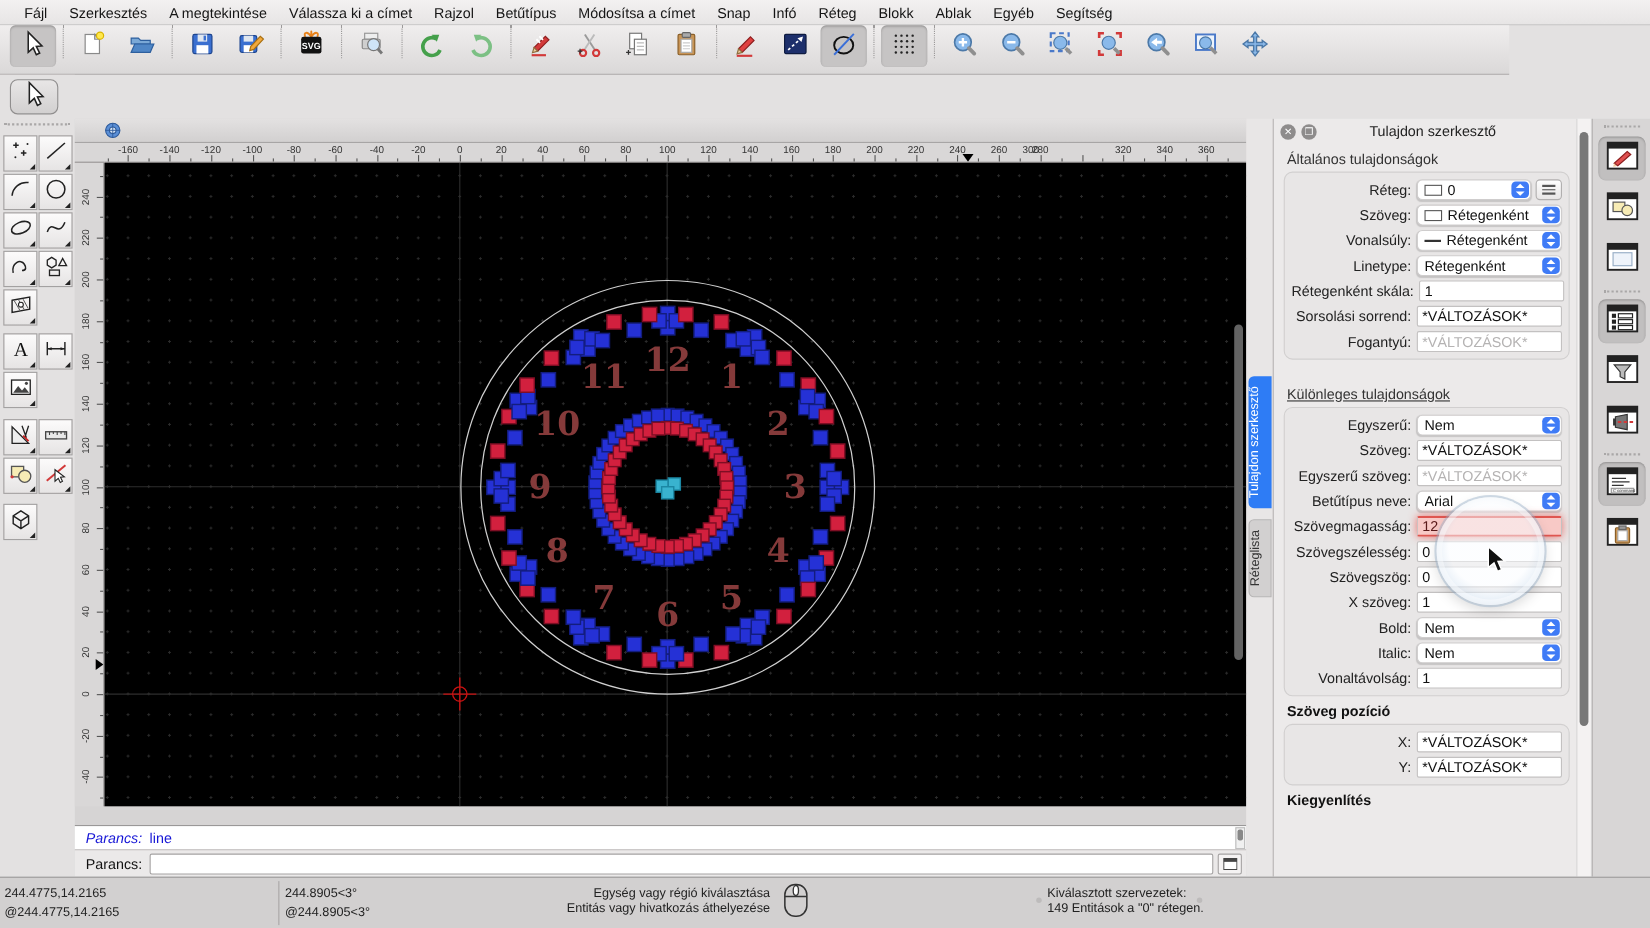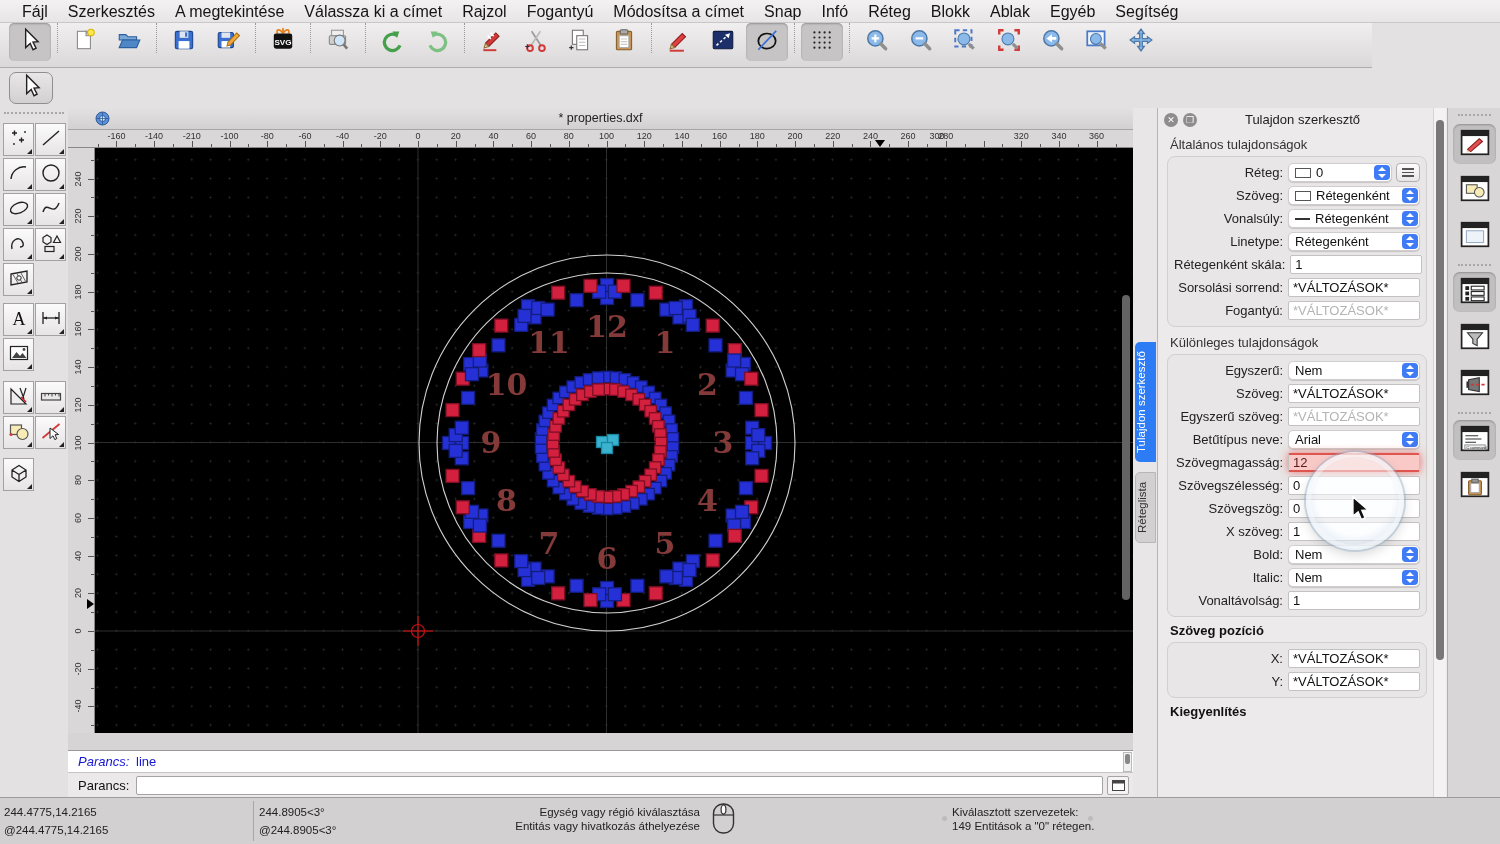--- a/index.html
+++ b/index.html
@@ -2,21 +2,21 @@
 <html><head>
 <meta charset="utf-8">
 <style>
 *{box-sizing:border-box;margin:0;padding:0}
 html,body{width:1500px;height:844px;overflow:hidden}
 body{font-family:"Liberation Sans",sans-serif;background:#e3e1e1}
 .app{position:relative;width:1500px;height:844px;background:#e3e1e1;overflow:hidden}
 
 
 .menubar{position:absolute;left:0;top:0;width:1500px;height:23px;background:linear-gradient(#f3f1f1,#e7e5e5);border-bottom:1px solid #c9c7c7;display:flex;align-items:center;padding-left:12px}
-.menu-item{font-size:16px;color:#151515;padding:0 10px;line-height:23px;white-space:nowrap}
+.menu-item{font-size:13px;color:#151515;padding:0 10px;line-height:23px;white-space:nowrap}
 
 
 .toolbar{position:absolute;left:0;top:23px;width:1372px;height:45px;background:linear-gradient(#f0eeee,#dad8d8);border-bottom:1px solid #aeacac;display:flex;align-items:flex-start;padding-left:8px}
 .tbtn{width:42px;height:38px;display:flex;align-items:center;justify-content:center;border-radius:5px;margin:0 1px;flex:none}
 .tbtn.pressed{background:#c6c4c4;box-shadow:inset 0 1px 2px rgba(0,0,0,.25)}
 .tb-sep{width:1px;height:30px;border-left:1px dotted #9b9999;margin:0 5px;flex:none}
 
 
 .leftstrip{position:absolute;left:0;top:68px;width:68px;height:729px;background:#e3e1e1}
 .big-arrow{position:absolute;left:9px;top:4px;width:44px;height:32px;border:1.5px solid #908e8e;border-radius:7px;background:linear-gradient(#e8e6e6,#d2d0d0);display:flex;align-items:center;justify-content:center}
@@ -110,21 +110,21 @@
 <body>
 
 <div class="app">
 
   <div class="menubar">
       <span class="menu-item">Fájl</span>
       <span class="menu-item">Szerkesztés</span>
       <span class="menu-item">A megtekintése</span>
       <span class="menu-item">Válassza ki a címet</span>
       <span class="menu-item">Rajzol</span>
-      <span class="menu-item">Fogantyú</span>
+      <span class="menu-item">Betűtípus</span>
       <span class="menu-item">Módosítsa a címet</span>
       <span class="menu-item">Snap</span>
       <span class="menu-item">Infó</span>
       <span class="menu-item">Réteg</span>
       <span class="menu-item">Blokk</span>
       <span class="menu-item">Ablak</span>
       <span class="menu-item">Egyéb</span>
       <span class="menu-item">Segítség</span>
     </div>
 
@@ -438,33 +438,32 @@
   <div class="doc">
     <div class="titlebar">
       <span class="doc-icon">
         <svg width="15" height="15">
             <circle cx="7.5" cy="7.5" r="6.5" fill="#5b8fd6" stroke="#2d5a9a"></circle>
             <circle cx="7.5" cy="7.5" r="3" fill="#d9e6f5" stroke="#2d5a9a"></circle>
             <line x1="7.5" y1="1" x2="7.5" y2="14" stroke="#2d5a9a" stroke-width="0.8"></line>
             <line x1="1" y1="7.5" x2="14" y2="7.5" stroke="#2d5a9a" stroke-width="0.8"></line>
           </svg>
       </span>
-      <div class="doc-title">* properties.dxf</div>
     </div>
     <div class="corner"></div>
     <div class="hruler" id="hruler">
         <div class="htick" style="left:2.6px;height:3px"></div>
         <div class="htick" style="left:21.4px;height:6px"></div>
         <span class="hlab" style="left:21.4px">-160</span>
         <div class="htick" style="left:40.3px;height:3px"></div>
         <div class="htick" style="left:59.1px;height:6px"></div>
         <span class="hlab" style="left:59.1px">-140</span>
         <div class="htick" style="left:77.9px;height:3px"></div>
         <div class="htick" style="left:96.8px;height:6px"></div>
-        <span class="hlab" style="left:96.8px">-210</span>
+        <span class="hlab" style="left:96.8px">-120</span>
         <div class="htick" style="left:115.7px;height:3px"></div>
         <div class="htick" style="left:134.5px;height:6px"></div>
         <span class="hlab" style="left:134.5px">-100</span>
         <div class="htick" style="left:153.3px;height:3px"></div>
         <div class="htick" style="left:172.2px;height:6px"></div>
         <span class="hlab" style="left:172.2px">-80</span>
         <div class="htick" style="left:191.1px;height:3px"></div>
         <div class="htick" style="left:209.9px;height:6px"></div>
         <span class="hlab" style="left:209.9px">-60</span>
         <div class="htick" style="left:228.8px;height:3px"></div>
@@ -879,21 +878,21 @@
                 <span>*VÁLTOZÁSOK*</span>
               </div>
             </div>
             <div class="prow">
               <span class="plabel">Fogantyú:</span>
               <div class="pfield inp dis">
                 <span>*VÁLTOZÁSOK*</span>
               </div>
             </div>
           </div>
-          <div class="sec-header" style="margin-top: 8px;">Különleges tulajdonságok</div>
+          <div class="sec-header" style="margin-top: 24px; text-decoration: underline;">Különleges tulajdonságok</div>
           <div class="groupbox">
             <div class="prow">
               <span class="plabel">Egyszerű:</span>
               <div class="pfield sel">
                 <span style="overflow: hidden; white-space: nowrap; max-width: 92px;">Nem</span>
                 <span class="spinner"></span>
               </div>
             </div>
             <div class="prow">
               <span class="plabel">Szöveg:</span>

